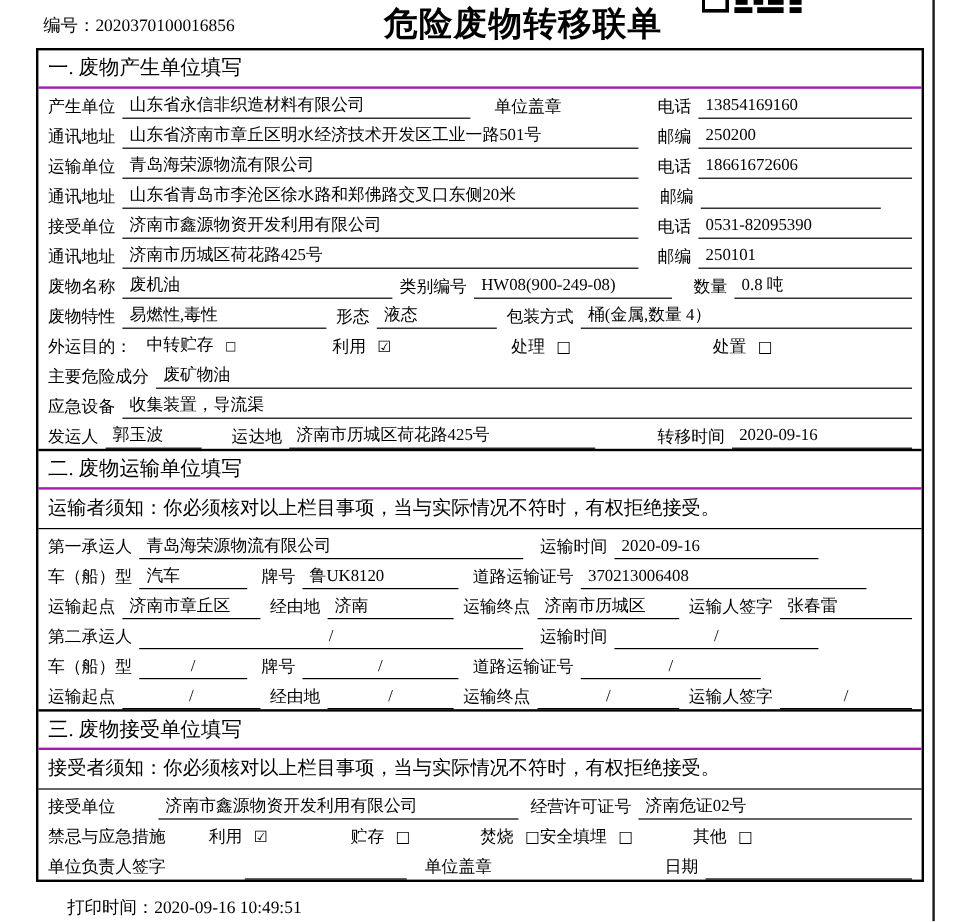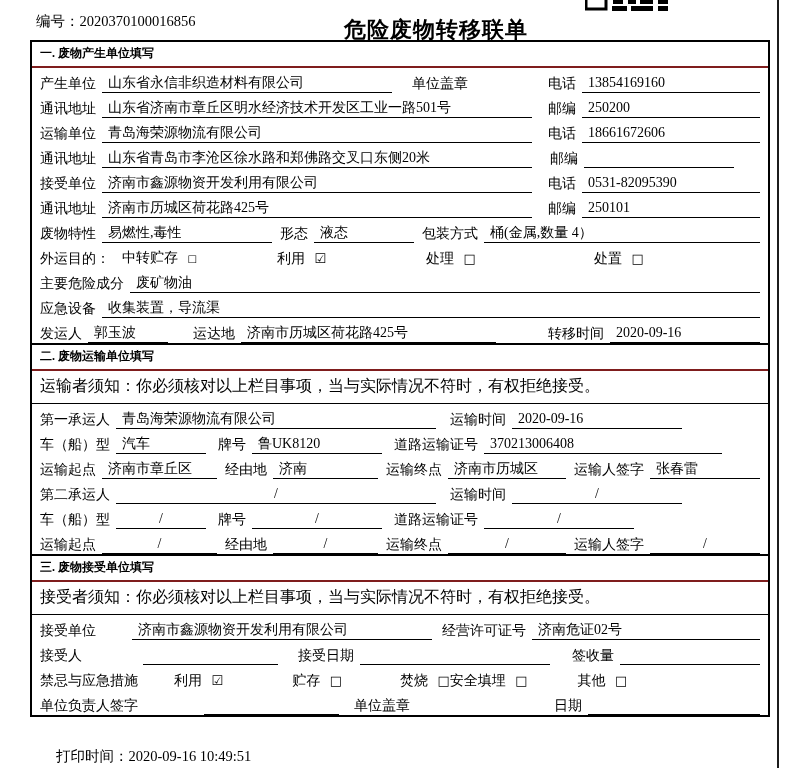--- a/index.html
+++ b/index.html
@@ -4,25 +4,25 @@
 <style>
   * { margin:0; padding:0; box-sizing:border-box; }
   html,body { background:#fff; }
   body {
     width:796px; height:768px;
     font-family:"Liberation Serif","DejaVu Serif",serif;
     color:#000;
   }
   .page { position:relative; width:796px; height:768px; background:#fff; overflow:hidden; }
   .doc-no { position:absolute; left:36px; top:12px; font-size:14.5px; white-space:nowrap; }
-  .doc-title { position:absolute; left:76px; right:0; top:15px; text-align:center; font-size:22px; font-weight:bold; letter-spacing:1px; }
+  .doc-title { position:absolute; left:76px; right:0; top:1px; text-align:center; font-size:28px; font-weight:bold; letter-spacing:1px; }
   .qr { position:absolute; left:585px; top:0; }
   .edge-line { position:absolute; left:777px; top:0; width:2px; height:768px; background:#1c1c1c; }
   .form { position:absolute; left:30px; top:40px; width:740px; border:2px solid #000; background:#fff; }
-  .sec-title { font-weight:bold; font-size:12px; padding:3px 8px 4px; border-bottom:2px solid #7f1d1d; }
+  .sec-title { font-weight:normal; font-size:17px; padding:3px 8px 4px; border-bottom:2px solid #a21caf; }
   .sec1, .sec2 { border-bottom:2px solid #000; }
   .note-row { font-size:16px; padding:5px 8px 6px; border-bottom:1.5px solid #000; white-space:nowrap; }
   .row { display:flex; align-items:flex-end; height:25px; padding:0 8px; font-size:14px; line-height:19px; white-space:nowrap; }
   .lbl { margin-right:6px; flex:none; }
   .val { border-bottom:1px solid #000; min-height:19px; padding:0 2px 0 6px; flex:none; overflow:hidden; }
   .ctr { text-align:center; padding:0; }
   .fill { flex:1 1 auto; }
   .ml-auto { margin-left:auto;font-family:Liberation Serif, serif; }
   .box { font-family:"DejaVu Sans",sans-serif; font-size:13px; margin-left:6px; }
   .box-sm { font-size:10px; }
@@ -93,20 +93,28 @@
         <span class="val" style="width:178px">0531-82095390</span>
       </div>
 
       <div class="row">
         <span class="lbl">通讯地址</span>
         <span class="val" style="width:430px">济南市历城区荷花路425号</span>
         <span class="lbl ml-auto">邮编</span>
         <span class="val" style="width:178px">250101</span>
       </div>
 
+      <div class="row">
+        <span class="lbl">废物名称</span>
+        <span class="val" style="width:225px">废机油</span>
+        <span class="lbl" style="margin-left:6px">类别编号</span>
+        <span class="val" style="width:165px">HW08(900-249-08)</span>
+        <span class="lbl ml-auto">数量</span>
+        <span class="val" style="width:148px">0.8 吨</span>
+      </div>
 
       <div class="row">
         <span class="lbl">废物特性</span>
         <span class="val" style="width:170px">易燃性,毒性</span>
         <span class="lbl" style="margin-left:8px">形态</span>
         <span class="val" style="width:100px">液态</span>
         <span class="lbl" style="margin-left:8px">包装方式</span>
         <span class="val fill">桶(金属,数量 4）</span>
       </div>
 
@@ -214,28 +222,20 @@
       <div class="sec-title">三. 废物接受单位填写</div>
       <div class="note-row">接受者须知：你必须核对以上栏目事项，当与实际情况不符时，有权拒绝接受。</div>
 
       <div class="row">
         <span class="lbl">接受单位</span>
         <span class="val" style="width:300px;margin-left:30px">济南市鑫源物资开发利用有限公司</span>
         <span class="lbl" style="margin-left:10px">经营许可证号</span>
         <span class="val fill">济南危证02号</span>
       </div>
 
-      <div class="row">
-        <span class="lbl">接受人</span>
-        <span class="val" style="width:135px;margin-left:55px"></span>
-        <span class="lbl" style="margin-left:20px">接受日期</span>
-        <span class="val" style="width:190px"></span>
-        <span class="lbl ml-auto">签收量</span>
-        <span class="val" style="width:140px"></span>
-      </div>
 
       <div class="row">
         <span class="lbl">禁忌与应急措施</span>
         <span class="opt" style="margin-left:30px">
           <span>利用</span>
           <span class="box">☑</span>
         </span>
         <span class="opt" style="margin-left:69px">
           <span>贮存</span>
           <span class="box">□</span>

